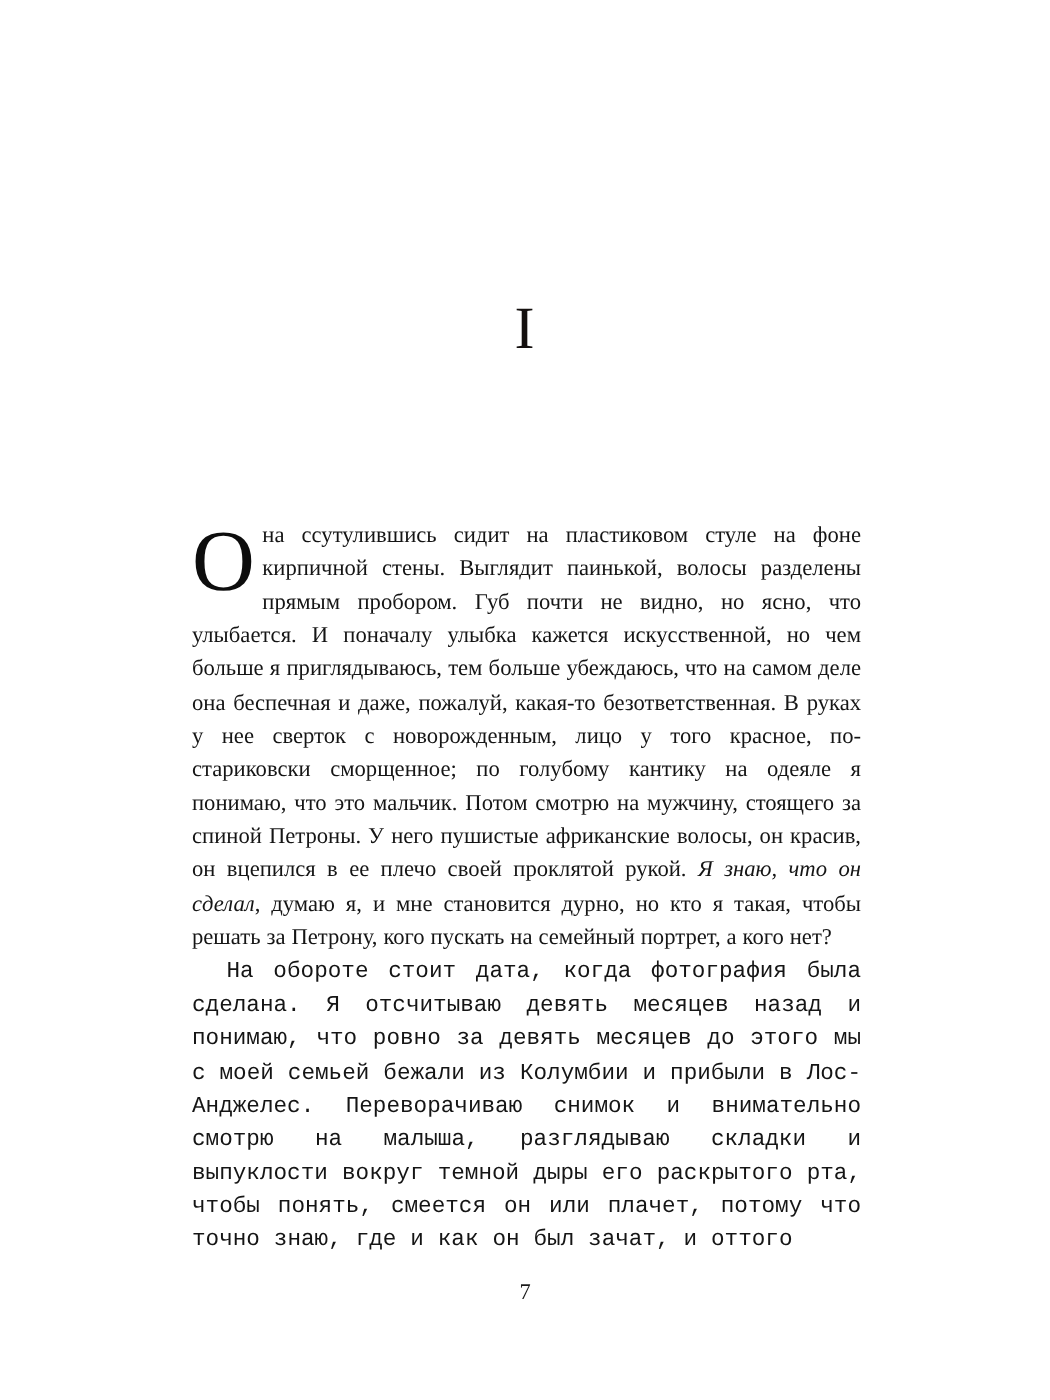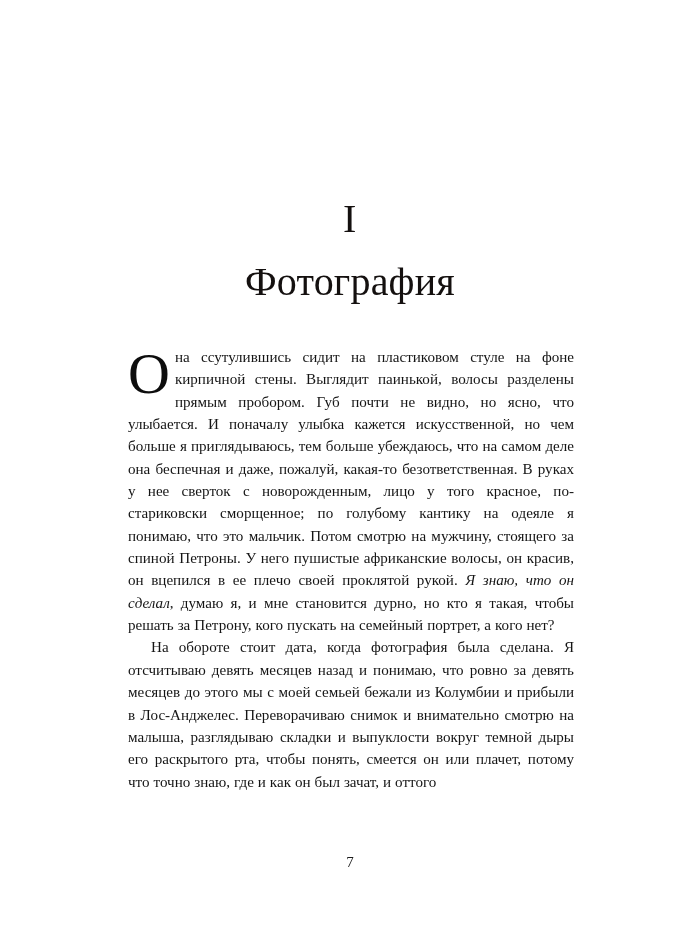--- a/index.html
+++ b/index.html
@@ -64,20 +64,21 @@
     font-size: 15.1px;
     line-height: 22.35px;
     text-align: justify;
     text-justify: inter-word;
     color: #151515;
     word-spacing: 0.2px;
     hyphens: manual;
   }
   .para + .para {
     text-indent: 23px;
+    font-family: Liberation Mono, monospace;
   }
 
   
   .dropcap {
     float: left;
     font-family: "Liberation Serif", "DejaVu Serif", serif;
     font-size: 58px;
     line-height: 52px;
     font-weight: 400;
     color: #0d0d0d;
@@ -102,21 +103,20 @@
     font-family: "Liberation Serif", "DejaVu Serif", serif;
   }
 </style>
 </head>
 <body>
 
 <div class="page">
 
   <div class="chapter-head">
     <span class="chapter-number">I</span>
-    <span class="chapter-title">Фотография</span>
   </div>
 
   <div class="text-block">
     <p class="para">
       <span class="dropcap">О</span><span>на ссутулившись сидит на пластиковом стуле на фоне кирпичной стены. Выглядит паинькой, волосы разделены прямым пробором. Губ почти не видно, но ясно, что улыбается. И поначалу улыбка кажется искусственной, но чем больше я приглядываюсь, тем больше убеждаюсь, что на самом деле она беспечная и даже, пожалуй, какая-то безответственная. В руках у нее сверток с новорожденным, лицо у того красное, по-стариковски сморщенное; по голубому кантику на одеяле я понимаю, что это мальчик. Потом смотрю на мужчину, стоящего за спиной Петроны. У него пушистые африканские волосы, он красив, он вцепился в ее плечо своей проклятой рукой. </span><span class="emph">Я знаю, что он сделал</span><span>, думаю я, и мне становится дурно, но кто я такая, чтобы решать за Петрону, кого пускать на семейный портрет, а кого нет?</span>
     </p>
     <p class="para"><span>На обороте стоит дата, когда фотография была сделана. Я отсчитываю девять месяцев назад и понимаю, что ровно за девять месяцев до этого мы с моей семьей бежали из Колумбии и прибыли в Лос-Анджелес. Переворачиваю снимок и внимательно смотрю на малыша, разглядываю складки и выпуклости вокруг темной дыры его раскрытого рта, чтобы понять, смеется он или плачет, потому что точно знаю, где и как он был зачат, и оттого</span>
     </p>
   </div>
 

